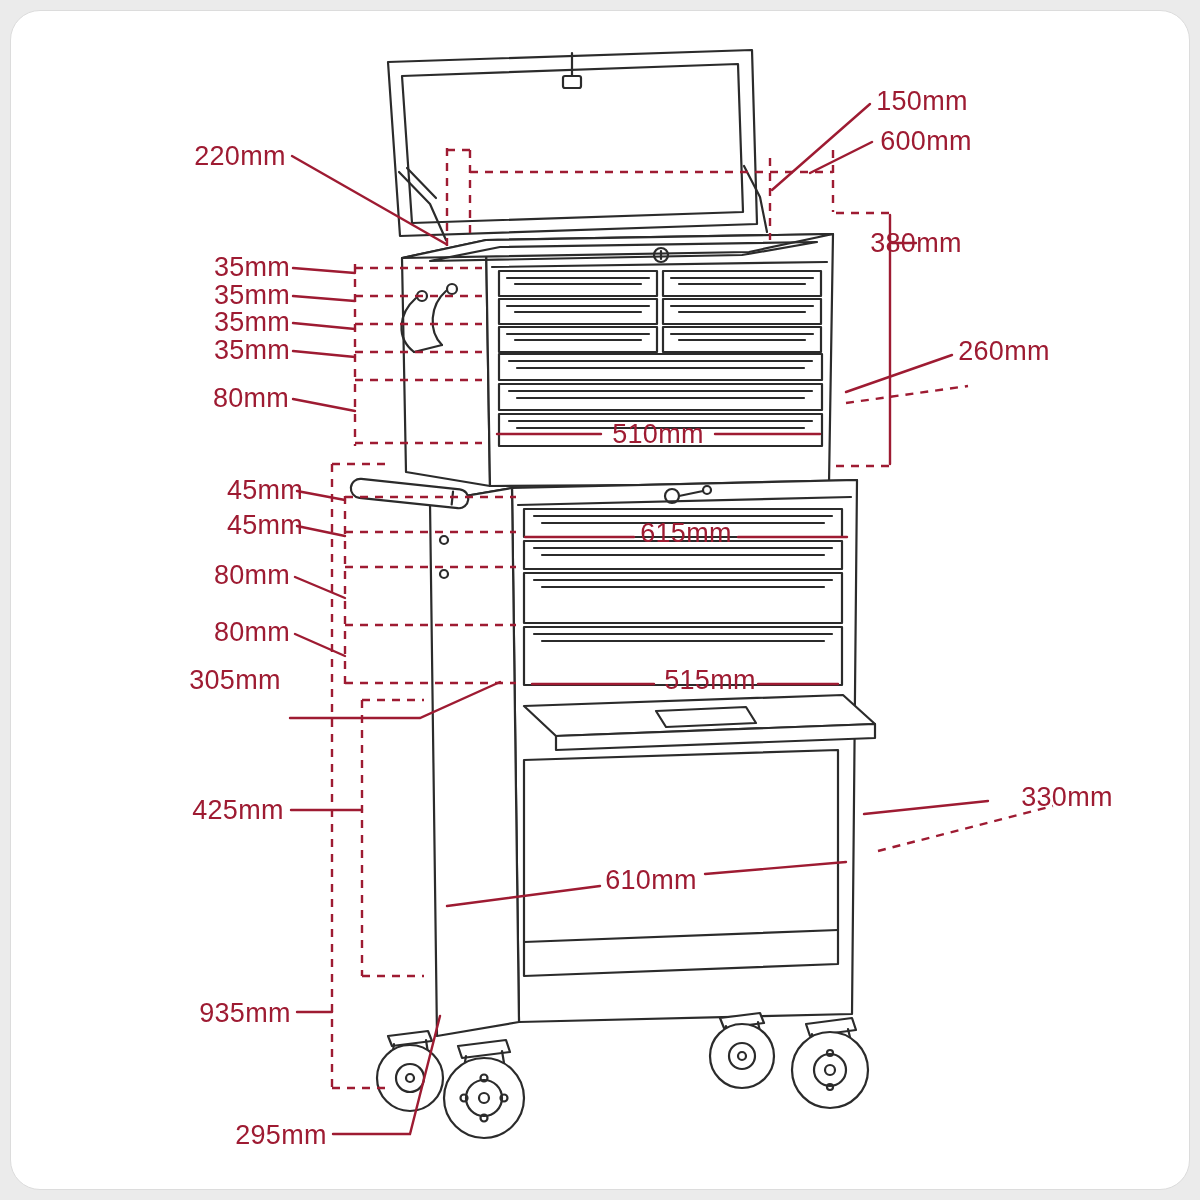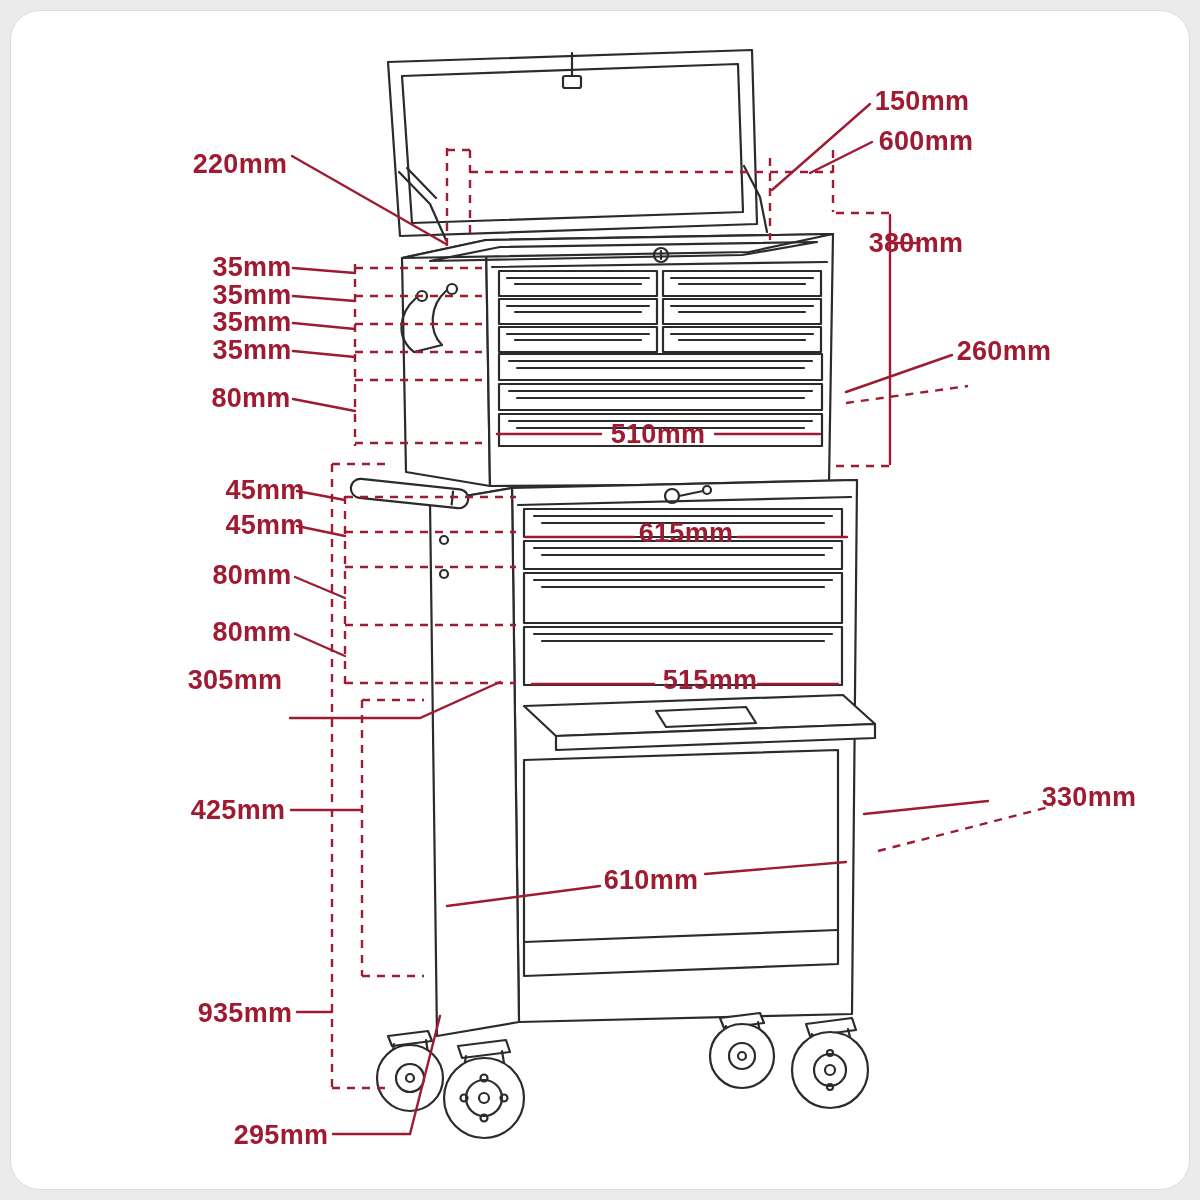--- a/index.html
+++ b/index.html
@@ -7,21 +7,21 @@
   .frame { position:relative; width:1200px; height:1200px; background: var(--page-bg,#ebebeb); overflow:hidden; }
   .panel { position:absolute; left:10px; top:10px; right:10px; bottom:10px;
            background: var(--panel-bg,#ffffff); border:1px solid #dcdcdc; border-radius:30px; }
   .stage { position:absolute; left:0; top:0; width:1200px; height:1200px; }
   svg.drawing { position:absolute; left:0; top:0; }
   .ink   { stroke: var(--line-art,#2b2b2b); fill:none; stroke-width:2.2; stroke-linejoin:round; stroke-linecap:round; }
   .ink-f { stroke: var(--line-art,#2b2b2b); fill:#ffffff; stroke-width:2.2; stroke-linejoin:round; stroke-linecap:round; }
   .red-solid { stroke: var(--dimension-text,#9e1b32); fill:none; stroke-width:2.4; stroke-linecap:round; }
   .red-dash  { stroke: var(--dimension-text,#9e1b32); fill:none; stroke-width:2.4; stroke-dasharray:8 7; stroke-linecap:butt; }
   .dim-label { position:absolute; transform:translate(-50%,-50%);
-               font-family:"Liberation Sans", sans-serif; font-weight:700; font-size:27px;
+               font-family:"Liberation Sans", sans-serif; font-weight:400; font-size:27px;
                color: var(--dimension-text,#9e1b32); white-space:nowrap; letter-spacing:.3px; }
 </style>
 </head>
 <body>
 
 <div class="frame">
   <div class="panel"></div>
   <div class="stage">
 
     <svg class="drawing" width="1200" height="1200" viewBox="0 0 1200 1200">
@@ -245,39 +245,39 @@
         <line class="red-solid" x1="705" y1="874" x2="846" y2="862"></line>
 
         <line class="red-solid" x1="988" y1="801" x2="864" y2="814"></line>
         <line class="red-dash" x1="878" y1="851" x2="1053" y2="806"></line>
 
         <polyline class="red-solid" points="333,1134 410,1134 440,1016"></polyline>
       </g>
     </svg>
 
     <div>
-      <div class="dim-label" style="left:240px;top:164px">220mm</div>
+      <div class="dim-label" style="left:240px;top:156px">220mm</div>
       <div class="dim-label" style="left:922px;top:101px">150mm</div>
       <div class="dim-label" style="left:926px;top:141px">600mm</div>
       <div class="dim-label" style="left:916px;top:243px">380mm</div>
       <div class="dim-label" style="left:252px;top:267px">35mm</div>
       <div class="dim-label" style="left:252px;top:295px">35mm</div>
       <div class="dim-label" style="left:252px;top:322px">35mm</div>
       <div class="dim-label" style="left:252px;top:350px">35mm</div>
       <div class="dim-label" style="left:251px;top:398px">80mm</div>
       <div class="dim-label" style="left:658px;top:434px">510mm</div>
       <div class="dim-label" style="left:1004px;top:351px">260mm</div>
       <div class="dim-label" style="left:265px;top:490px">45mm</div>
       <div class="dim-label" style="left:265px;top:525px">45mm</div>
       <div class="dim-label" style="left:252px;top:575px">80mm</div>
       <div class="dim-label" style="left:252px;top:632px">80mm</div>
       <div class="dim-label" style="left:686px;top:533px">615mm</div>
       <div class="dim-label" style="left:710px;top:680px">515mm</div>
       <div class="dim-label" style="left:235px;top:680px">305mm</div>
-      <div class="dim-label" style="left:1089px;top:797px">330mm</div>
+      <div class="dim-label" style="left:1067px;top:797px">330mm</div>
       <div class="dim-label" style="left:238px;top:810px">425mm</div>
       <div class="dim-label" style="left:651px;top:880px">610mm</div>
       <div class="dim-label" style="left:245px;top:1013px">935mm</div>
       <div class="dim-label" style="left:281px;top:1135px">295mm</div>
     </div>
 
   </div>
 </div>
 
 </body></html>

